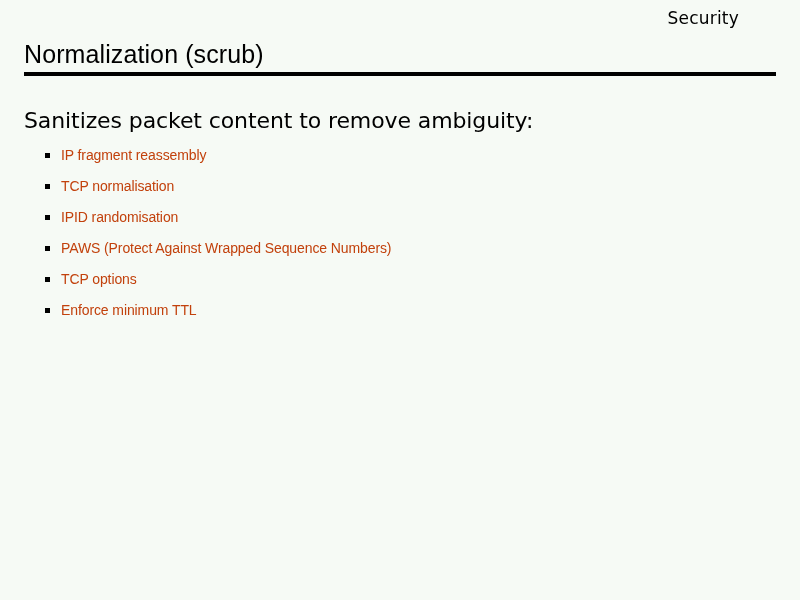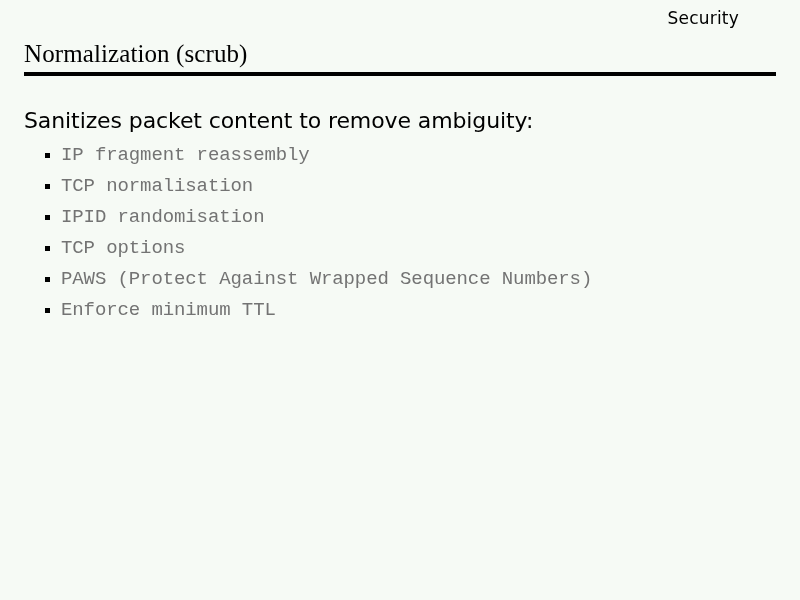--- a/index.html
+++ b/index.html
@@ -33,21 +33,21 @@
     letter-spacing: 0.2px;
     color: #000;
     text-align: right;
     white-space: nowrap;
   }
 
   .slide-title {
     position: absolute;
     left: 24px;
     top: 38px;
-    font-family: Liberation Serif, serif;
+    font-family: Liberation Sans, sans-serif;
     font-size: 25px;
     line-height: 32px;
     letter-spacing: 0.1px;
     color: #000;
     white-space: nowrap;
   }
 
   .title-rule {
     position: absolute;
     left: 24px;
@@ -76,25 +76,25 @@
 
   .bullet-list {
     list-style: none;
     margin: 6px 0 0 0;
     padding: 0;
   }
 
   .bullet-item {
     position: relative;
     padding-left: 37px;
-    font-family: Liberation Mono, monospace;
-    font-size: 19px;
+    font-family: Liberation Sans, sans-serif;
+    font-size: 14px;
     line-height: 31px;
     letter-spacing: -0.1px;
-    color: #737373;
+    color: #c2410c;
     white-space: nowrap;
   }
 
   .bullet-marker {
     position: absolute;
     left: 21px;
     top: 13px;
     width: 5px;
     height: 5px;
     background: #000;
@@ -135,26 +135,26 @@
         <span class="bullet-marker"></span>
         <span>IPID randomisation</span>
       </li>
 
       <li class="bullet-item">
         <span class="bullet-marker"></span>
       </li>
 
       <li class="bullet-item">
         <span class="bullet-marker"></span>
-        <span>TCP options</span>
+        <span>PAWS (Protect Against Wrapped Sequence Numbers)</span>
       </li>
 
       <li class="bullet-item">
         <span class="bullet-marker"></span>
-        <span>PAWS (Protect Against Wrapped Sequence Numbers)</span>
+        <span>TCP options</span>
       </li>
 
       <li class="bullet-item">
         <span class="bullet-marker"></span>
         <span>Enforce minimum TTL</span>
       </li>
 
     </ul>
 
   </div>

